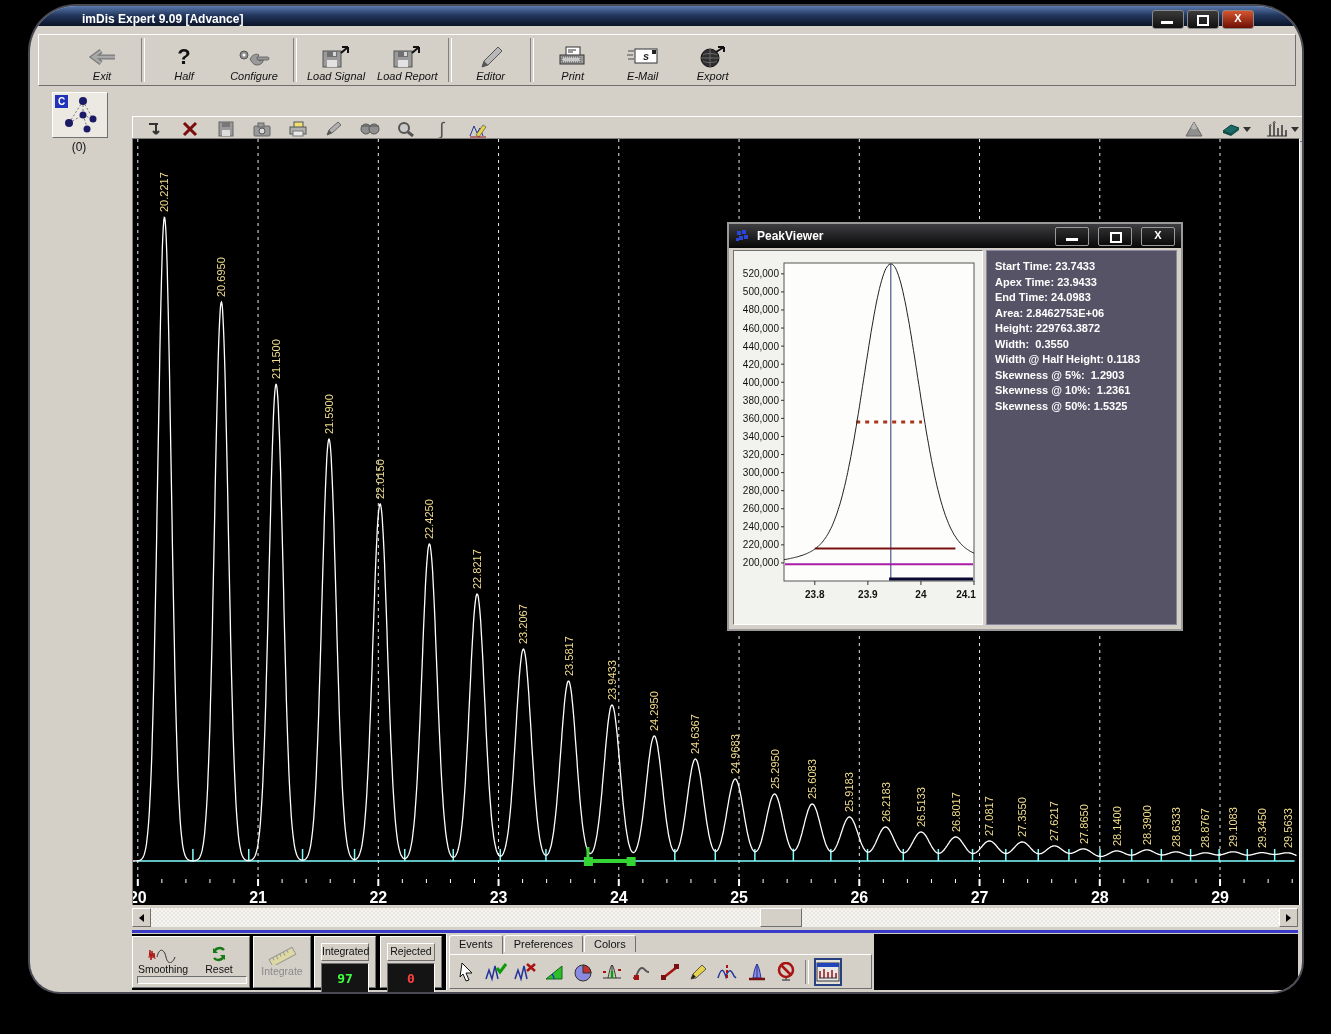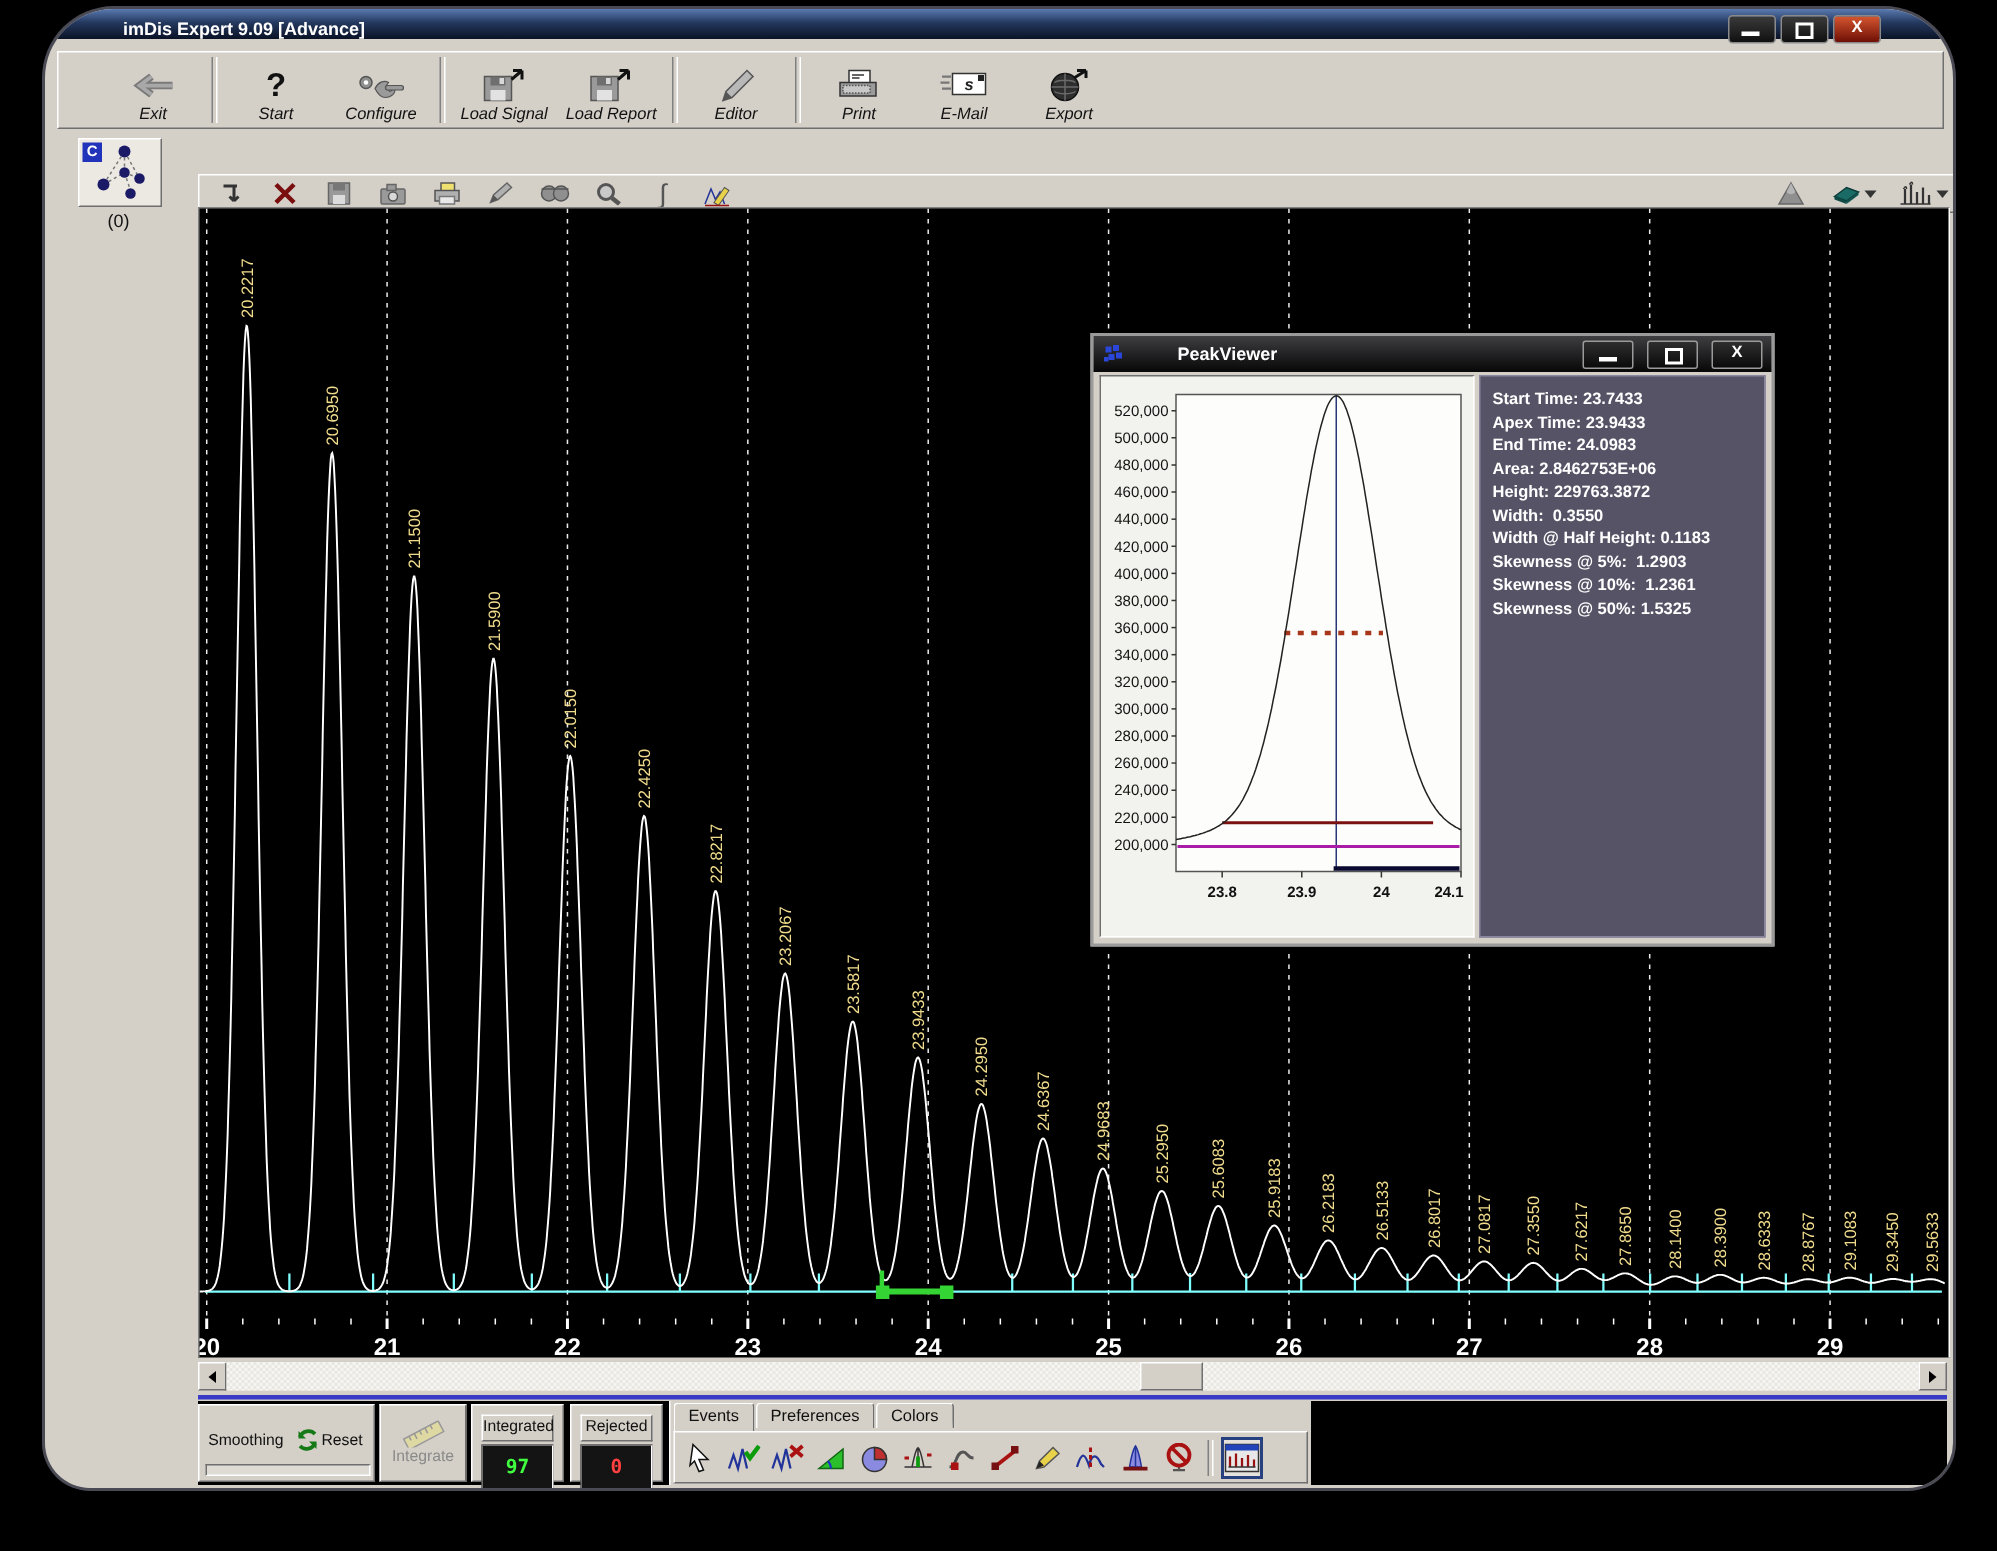--- a/index.html
+++ b/index.html
@@ -49,42 +49,42 @@
   .sbtn{width:19px;height:100%;background:#d4d0c8;display:flex;align-items:center;justify-content:center;box-sizing:border-box;}
   .strack{flex:1;position:relative;background:repeating-conic-gradient(#e9e7e1 0% 25%,#f6f5f2 0% 50%) 0 0/4px 4px;}
   .sthumb{position:absolute;left:54%;top:0;width:42px;height:100%;background:#d4d0c8;box-sizing:border-box;}
   .arr-l{width:0;height:0;border-top:4px solid transparent;border-bottom:4px solid transparent;border-right:5px solid #000;}
   .arr-r{width:0;height:0;border-top:4px solid transparent;border-bottom:4px solid transparent;border-left:5px solid #000;}
   .blue-line{position:absolute;left:102px;top:924px;width:1166px;height:3px;background:#3a3ac8;}
   
   .bottom-strip{position:absolute;left:102px;top:928px;width:1166px;height:56px;background:#000;}
   .bmod{position:absolute;background:#d4d0c8;box-sizing:border-box;}
   .grp1{left:0;top:2px;width:118px;height:52px;}
-  .gbtn{position:absolute;top:4px;width:52px;height:38px;display:flex;flex-direction:row;align-items:center;justify-content:center;}
+  .gbtn{position:absolute;top:4px;width:52px;height:38px;display:flex;flex-direction:column;align-items:center;justify-content:center;}
   .gbtn span{font-size:10.5px;color:#111;}
   .grp1 .inset{position:absolute;left:4px;bottom:3px;width:108px;height:6px;background:#dedbd4;}
   .integrate{left:121px;top:2px;width:58px;height:52px;display:flex;flex-direction:column;align-items:center;justify-content:center;}
   .integrate span{font-size:10.5px;color:#8a8a8a;}
   .counter{left:182px;top:2px;width:62px;height:52px;padding:6px;}
   .counter.rej{left:248px;}
   .chead{height:16px;background:#d4d0c8;font-size:10.5px;text-align:center;line-height:15px;color:#111;}
   .lcd{margin-top:2px;height:28px;background:#141414;display:flex;align-items:center;justify-content:center;font-size:13px;font-weight:bold;font-family:"DejaVu Sans Mono",monospace;}
   .lcd.green{color:#3fff3f;} .lcd.red{color:#ff4040;}
   .tabzone{left:314px;top:0;width:428px;height:56px;background:#d4d0c8;border-left:1px solid #fff;}
   .tabrow{position:absolute;left:2px;top:1px;height:19px;display:flex;align-items:flex-start;}
   .tab{font-size:11px;color:#111;padding:2px 9px 2px;background:#d4d0c8;border-top:1px solid #fff;border-left:1px solid #fff;border-right:1px solid #6f6f6f;border-radius:3px 3px 0 0;margin-right:1px;}
   .tab.active{font-weight:normal;padding-bottom:4px;position:relative;z-index:2;}
   .iconrow{position:absolute;left:2px;top:20px;right:2px;height:33px;background:#d4d0c8;display:flex;align-items:center;gap:3px;padding-left:4px;}
   .ebtn{width:26px;height:26px;display:flex;align-items:center;justify-content:center;background:#d4d0c8;}
   .ebtn.pressed{background:#e4e2da;outline:2px solid #274080;outline-offset:-1px;}
   .esep{width:2px;height:24px;margin:0 3px;border-left:1px solid #808080;border-right:1px solid #fff;}
   
   .pv{position:absolute;left:697px;top:216px;width:456px;height:409px;background:#d4d0c8;border:2px solid #9a9a9a;box-shadow:0 0 0 2px #000;box-sizing:border-box;}
   .pv-title{position:absolute;left:0;top:0;right:0;height:24px;background:linear-gradient(180deg,#3e3e42,#070707);display:flex;align-items:center;padding:0 6px;gap:6px;}
-  .pv-title-text{color:#fff;font-size:12px;font-weight:bold;flex:1;margin-left:28px;}
+  .pv-title-text{color:#fff;font-size:12px;font-weight:bold;flex:1;}
   .pvbtn{width:32px;height:17px;background:linear-gradient(#2e2e2e,#0a0a0a);border:1px solid #9a9a9a;border-radius:2px;position:relative;margin-left:3px;}
   .pv-body{position:absolute;left:4px;right:4px;top:26px;bottom:4px;display:flex;}
   .pv-chart{width:250px;background:#f2f2ee;box-sizing:border-box;}
   .pv-stats{flex:1;margin-left:3px;background:#575366;border:1px solid #8a86a0;padding:8px 4px 0 8px;box-sizing:border-box;}
   .stat-line{color:#fff;font-size:11px;font-weight:bold;line-height:15.5px;white-space:pre;}
   svg text{font-family:"Liberation Sans",sans-serif;}
 </style>
 </head>
 <body>
 
@@ -117,21 +117,21 @@
           </span>
       <span class="tlabel">Exit</span>
     </div>
     <div class="tsep"></div>
     <div class="tbtn">
       <span class="ticon">
             <svg width="18" height="24">
               <text x="9" y="19" text-anchor="middle" font-size="22" font-weight="bold" fill="#111">?</text>
             </svg>
           </span>
-      <span class="tlabel">Start</span>
+      <span class="tlabel">Half</span>
     </div>
     <div class="tbtn">
       <span class="ticon">
             <svg width="34" height="18">
               <circle cx="7" cy="7" r="4" fill="#8f8f8f" stroke="#555"></circle>
               <circle cx="7" cy="7" r="1.5" fill="#fff"></circle>
               <path d="M13 11c2-4 6-6 9-4l-2 3 3 3 3-2c1 3-2 6-6 6-3 0-5-2-7-6z" fill="#9a9a9a" stroke="#555" stroke-width="0.8"></path>
               <rect x="20" y="9" width="12" height="3" rx="1.5" fill="#9a9a9a" stroke="#555" stroke-width="0.8"></rect>
             </svg>
           </span>

